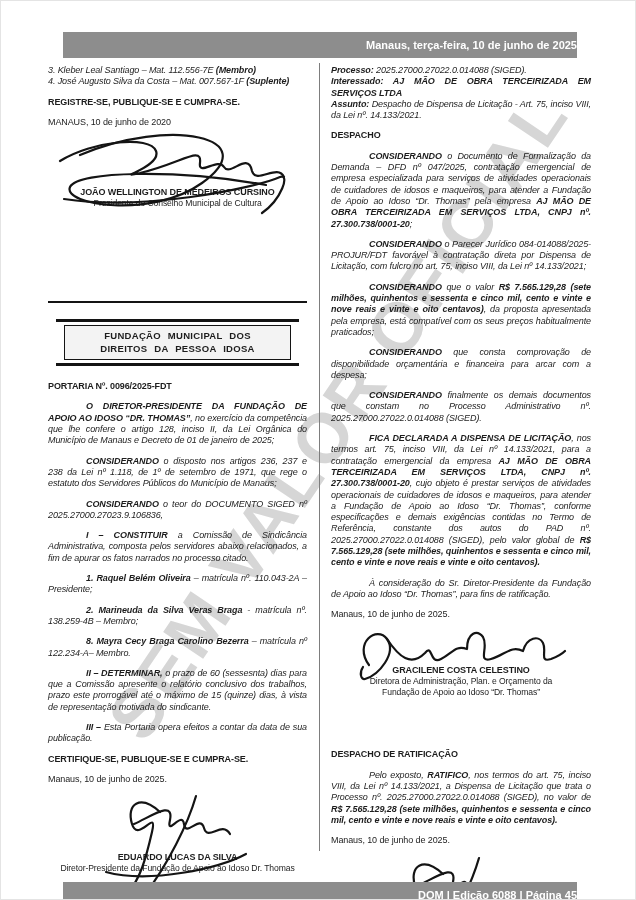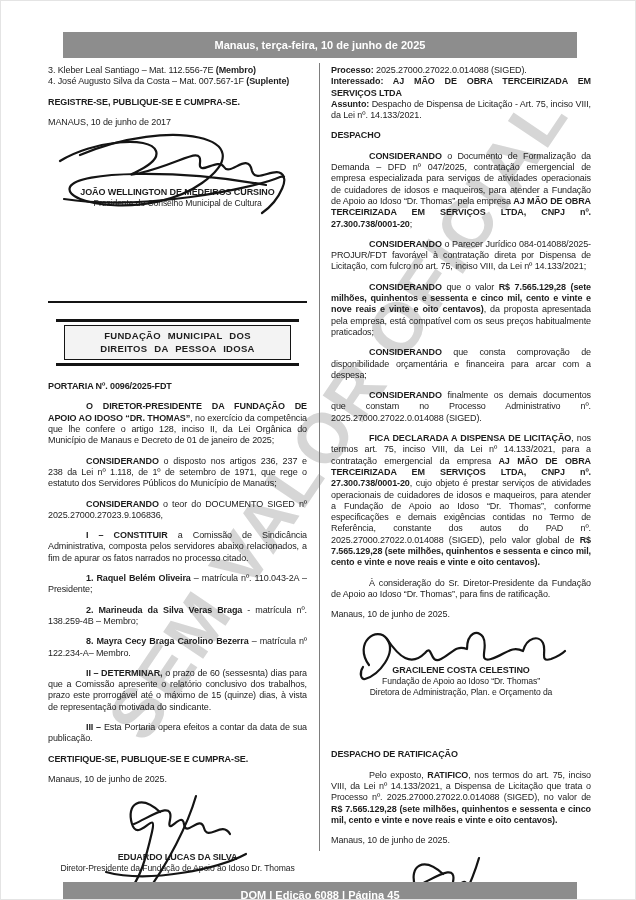--- a/index.html
+++ b/index.html
@@ -1,27 +1,27 @@
 <!DOCTYPE html>
 <html><head>
 <meta charset="utf-8">
 <style>
   html,body{margin:0;padding:0;background:#fff;}
   .page{position:relative;width:636px;height:900px;background:#ffffff;overflow:hidden;
         font-family:"Liberation Sans",sans-serif;color:#1d1d1d;border:1px solid #e4e4e4;box-sizing:border-box;}
   .watermark{position:absolute;left:-88px;top:375px;width:850px;text-align:center;white-space:nowrap;
         font-size:70px;font-weight:bold;letter-spacing:3px;color:#d6d6d6;transform:rotate(-56deg);z-index:1;}
   .bar{position:absolute;left:62px;width:514px;height:26px;background:#8d8d8d;color:#ffffff;
-        font-weight:bold;font-size:11px;display:flex;align-items:center;justify-content:center;z-index:3;}
+        font-weight:bold;font-size:11px;display:flex;align-items:center;justify-content:flex-end;z-index:3;}
   .bar.top{top:31px}.bar.bottom{top:881px}
   .divider{position:absolute;left:318px;top:62px;width:1px;height:788px;background:#7d7d7d;z-index:2;}
   .col{position:absolute;top:64px;font-size:9px;line-height:11.3px;letter-spacing:-0.1px;z-index:2;}
   .col.left{left:47px;width:259px}
   .col.right{left:330px;width:260px}
-  .p{text-align:justify;margin:0 0 9px 0;}
+  .p{text-align:justify;margin:0 0 9px 0;font-style:italic;}
   .tight{margin-bottom:0;}
   .ind{text-indent:38px;}
   .c{text-align:left;margin:0 0 9px 0;}
   .bold{font-weight:bold;}
   .mt6{margin-top:6px}.mt4{margin-top:4px}.mt2{margin-top:2px}
   b{font-weight:bold;}
   .rule{border:none;border-top:2px solid #141414;margin:4px 0 16px 0;}
   .orgbox{border-top:3px solid #141414;border-bottom:3px solid #141414;padding:3px 8px;margin:0 8px 15px 8px;}
   .orgbox .inner{border:1px solid #141414;background:#f3f3f3;text-align:center;font-weight:bold;
         font-size:9.5px;line-height:12.5px;padding:4px 2px;letter-spacing:.3px;word-spacing:4px;}
@@ -48,21 +48,21 @@
     <span>Manaus, terça-feira, 10 de junho de 2025</span>
   </div>
 
   <div class="divider"></div>
 
   <div class="col left">
     <div class="p tight"><span>3. Kleber Leal Santiago – Mat. 112.556-7E </span><b>(Membro)</b></div>
     <div class="p"><span>4. José Augusto Silva da Costa – Mat. 007.567-1F </span><b>(Suplente)</b></div>
 
     <div class="c bold mt6">REGISTRE-SE, PUBLIQUE-SE E CUMPRA-SE.</div>
-    <div class="c mt6">MANAUS, 10 de junho de 2017</div>
+    <div class="c mt6">MANAUS, 10 de junho de 2020</div>
 
     <div class="sig sig-cursino">
       <div class="name">JOÃO WELLINGTON DE MEDEIROS CURSINO</div>
       <div class="role">Presidente do Conselho Municipal de Cultura</div>
       <svg viewBox="0 0 250 104">
         <path d="M30,26 C120,-12 216,8 152,54 C102,90 12,76 20,58 C28,42 126,40 216,56"></path>
         <path d="M10,32 C42,12 100,6 106,22 C112,38 62,50 90,44 C132,34 152,16 150,34 C148,48 168,28 174,38 C180,48 198,22 202,42 C206,56 228,34 234,48"></path>
         <path d="M14,70 C92,82 202,60 230,48 C240,44 232,70 212,84"></path>
       </svg>
     </div>
@@ -117,22 +117,22 @@
     <div class="p ind"><b>CONSIDERANDO</b><span> que o valor </span><b>R$ 7.565.129,28 (sete milhões, quinhentos e sessenta e cinco mil, cento e vinte e nove reais e vinte e oito centavos)</b><span>, da proposta apresentada pela empresa, está compatível com os seus preços habitualmente praticados;</span></div>
     <div class="p ind"><b>CONSIDERANDO</b><span> que consta comprovação de disponibilidade orçamentária e financeira para arcar com a despesa;</span></div>
     <div class="p ind"><b>CONSIDERANDO</b><span> finalmente os demais documentos que constam no Processo Administrativo nº. 2025.27000.27022.0.014088 (SIGED).</span></div>
     <div class="p ind"><b>FICA DECLARADA A DISPENSA DE LICITAÇÃO</b><span>, nos termos art. 75, inciso VIII, da Lei nº 14.133/2021, para a contratação emergencial da empresa </span><b>AJ MÃO DE OBRA TERCEIRIZADA EM SERVIÇOS LTDA, CNPJ nº. 27.300.738/0001-20</b><span>, cujo objeto é prestar serviços de atividades operacionais de cuidadores de idosos e maqueiros, para atender a Fundação de Apoio ao Idoso “Dr. Thomas”, conforme especificações e demais exigências contidas no Termo de Referência, constante dos autos do PAD nº. 2025.27000.27022.0.014088 (SIGED), pelo valor global de </span><b>R$ 7.565.129,28 (sete milhões, quinhentos e sessenta e cinco mil, cento e vinte e nove reais e vinte e oito centavos).</b></div>
     <div class="p ind"><span>À consideração do Sr. Diretor-Presidente da Fundação de Apoio ao Idoso “Dr. Thomas”, para fins de ratificação.</span></div>
 
     <div class="c">Manaus, 10 de junho de 2025.</div>
 
     <div class="sig sig-celestino">
       <div class="name">GRACILENE COSTA CELESTINO</div>
+      <div class="role">Diretora de Administração, Plan. e Orçamento da</div>
       <div class="role">Fundação de Apoio ao Idoso “Dr. Thomas”</div>
-      <div class="role">Diretora de Administração, Plan. e Orçamento da</div>
       <svg viewBox="0 0 220 58">
         <path d="M20,42 C4,20 28,2 38,16 C48,30 30,52 16,56 C12,57 10,50 14,44"></path>
         <path d="M38,16 C50,34 62,44 76,30 C84,20 80,42 92,36 C104,30 106,22 118,26 C118,10 128,6 134,14 C140,24 128,40 142,36 C156,32 162,22 174,28 C178,14 190,12 194,20 C198,28 190,40 202,36 C210,33 214,30 216,28"></path>
       </svg>
     </div>
 
     <div class="c bold mt4">DESPACHO DE RATIFICAÇÃO</div>
 
     <div class="p ind mt6"><span>Pelo exposto, </span><b>RATIFICO</b><span>, nos termos do art. 75, inciso VIII, da Lei nº 14.133/2021, a Dispensa de Licitação que trata o Processo nº. 2025.27000.27022.0.014088 (SIGED), no valor de </span><b>R$ 7.565.129,28 (sete milhões, quinhentos e sessenta e cinco mil, cento e vinte e nove reais e vinte e oito centavos).</b></div>
 

